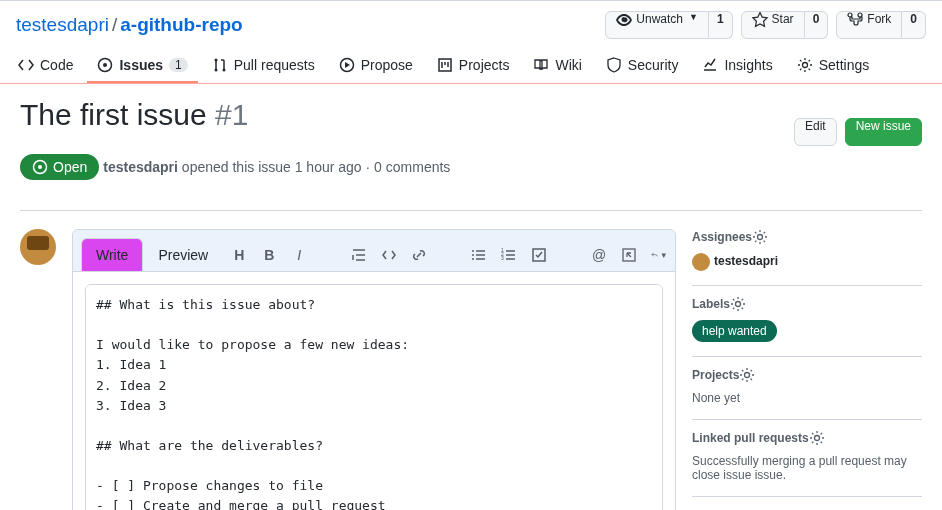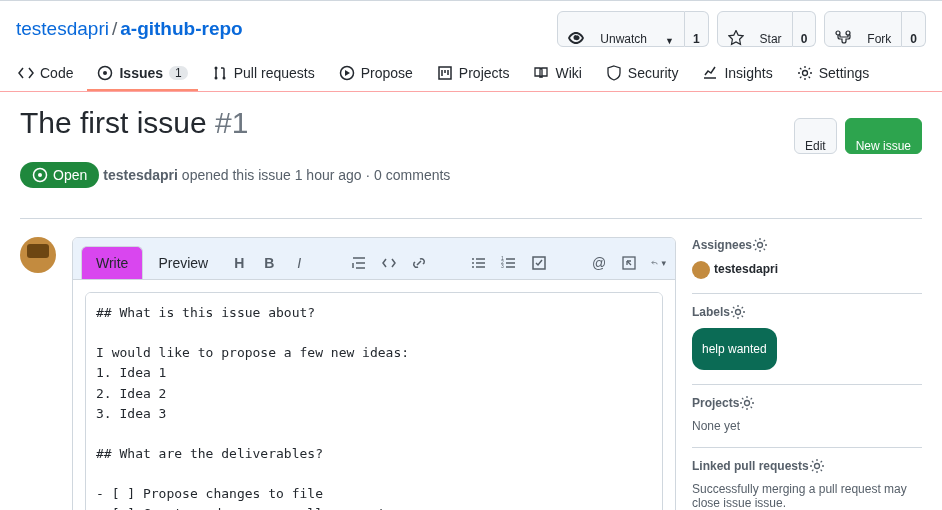--- a/index.html
+++ b/index.html
@@ -5,34 +5,34 @@
 *{box-sizing:border-box;margin:0;padding:0;font-family:-apple-system,BlinkMacSystemFont,"Segoe UI",Helvetica,Arial,sans-serif}
 body{background:#fff;color:#24292f;font-size:14px;width:942px;height:510px;overflow:hidden}
 a{color:#0969da;text-decoration:none}
 .topbar{border-bottom:1px solid #fca5a5;border-top:1px solid #d0d7de}
 .repohead{display:flex;justify-content:space-between;align-items:center;padding:10px 16px}
 .repo-path{font-size:19px}
 .repo-path .owner{color:#0969da}
 .repo-path .sep{color:#57606a;margin:0 3px}
 .repo-path .name{color:#0969da;font-weight:600}
 .repo-actions{display:flex;gap:8px}
-.btn{display:inline-flex;align-items:flex-end;gap:16px;height:36px;padding:0 10px;border:1px solid #d0d7de;border-radius:6px;background:#f6f8fa;font-size:12px;color:#24292f;cursor:pointer}
+.btn{display:inline-flex;align-items:flex-start;gap:4px;height:28px;padding:0 10px;border:1px solid #d0d7de;border-radius:6px;background:#f6f8fa;font-size:12px;color:#24292f;cursor:pointer}
 .btn-group{display:flex}
 .btn-group .btn{border-radius:0}
 .btn-group .btn:first-child{border-radius:6px 0 0 6px}
 .btn-group .btn:last-child{border-radius:0 6px 6px 0;border-left:0;font-weight:600;padding:0 8px}
 .tabs{display:flex;padding:0 8px;gap:4px}
 .tab{display:inline-flex;align-items:center;gap:6px;padding:8px 10px;font-size:14px;color:#24292f;border-bottom:2px solid transparent;cursor:pointer}
 .tab.active{border-bottom-color:#fd8c73;font-weight:600}
 .counter{background:#e4e7ea;border-radius:10px;font-size:12px;padding:0 6px;min-width:18px;text-align:center;font-weight:500}
 .content{padding:10px 20px;display:flex;flex-direction:column}
 .issue-header{display:flex;justify-content:space-between;align-items:flex-start;padding:4px 0 8px}
 h1.title{font-size:30px;font-weight:400}
 h1.title .num{color:#6e7781;font-weight:300}
-.hdr-actions{display:flex;gap:8px;margin-top:12px}
+.hdr-actions{display:flex;gap:8px;margin-top:20px}
 .btn-primary{background:#2da44e;color:#fff;border-color:#2da44e;font-weight:500}
 .meta{display:flex;align-items:center;gap:4px;padding:0 0 30px;border-bottom:1px solid #d0d7de}
 .state{display:inline-flex;align-items:center;gap:5px;background:#1f883d;color:#fff;border-radius:20px;padding:5px 12px;font-weight:500}
 .meta-text{color:#57606a}
 .meta-text b{color:#57606a;font-weight:600}
 .columns{display:flex;gap:16px;margin-top:18px}
 .avatar{width:36px;height:36px;border-radius:50%;background:#c38b3f;flex-shrink:0;position:relative}
 .avatar::after{content:"";position:absolute;left:7px;top:7px;width:22px;height:14px;background:#6d4612;border-radius:3px}
 .avatar-small{width:18px;height:18px;border-radius:50%;background:#c38b3f;display:inline-block;vertical-align:middle;margin-right:4px;position:relative}
 .main{flex:1;min-width:0}
@@ -46,21 +46,21 @@
 .tb-sep{width:8px}
 .editor-body{padding:12px}
 textarea.editor{width:100%;min-height:280px;border:1px solid #d0d7de;border-radius:6px;padding:10px;font-family:ui-monospace,SFMono-Regular,Menlo,monospace;font-size:13px;line-height:1.55;resize:vertical;background:#fff;color:#24292f}
 .sidebar{width:230px;flex-shrink:0}
 .side-block{border-bottom:1px solid #d0d7de;padding:10px 0 14px}
 .side-block:first-child{padding-top:0}
 .side-head{display:flex;align-items:center;margin-bottom:8px}
 .side-head h3{font-size:12px;font-weight:600;color:#57606a}
 .gear{width:16px;height:16px;color:#57606a;cursor:pointer}
 .side-body{font-size:12px;color:#57606a}
-.label-pill{display:inline-block;background:#0b6b55;color:#fff;border-radius:12px;padding:14px 10px;font-size:12px}
+.label-pill{display:inline-block;background:#0b6b55;color:#fff;border-radius:12px;padding:4px 10px;font-size:12px}
 .assignee-name{font-size:12px;font-weight:600;color:#24292f}
 svg{width:16px;height:16px;fill:currentColor;vertical-align:text-bottom}
 .caret{font-size:9px;margin-left:2px}
 </style>
 </head>
 <body>
 
 <div class="topbar">
   <div class="repohead">
     <div class="repo-path">

